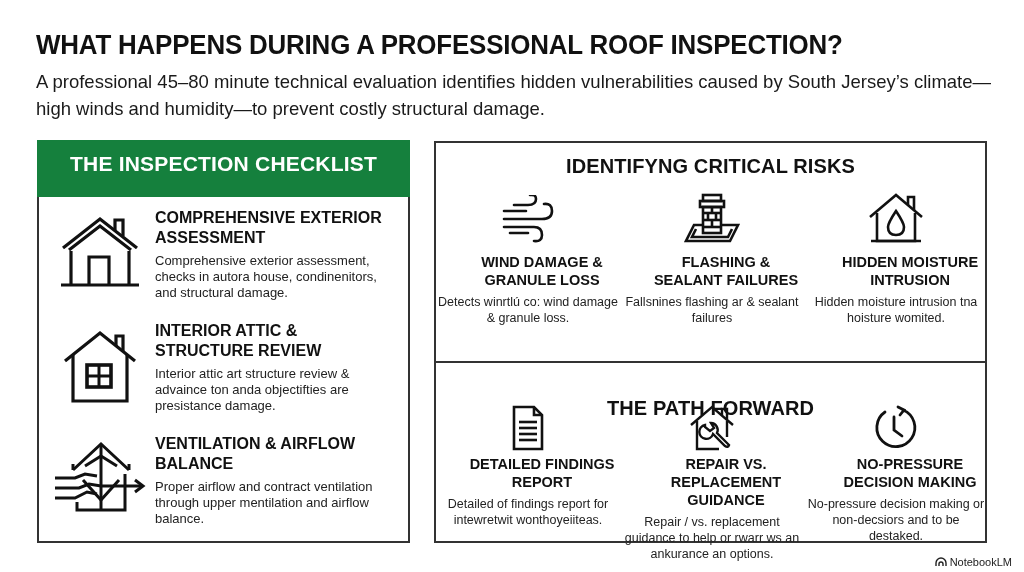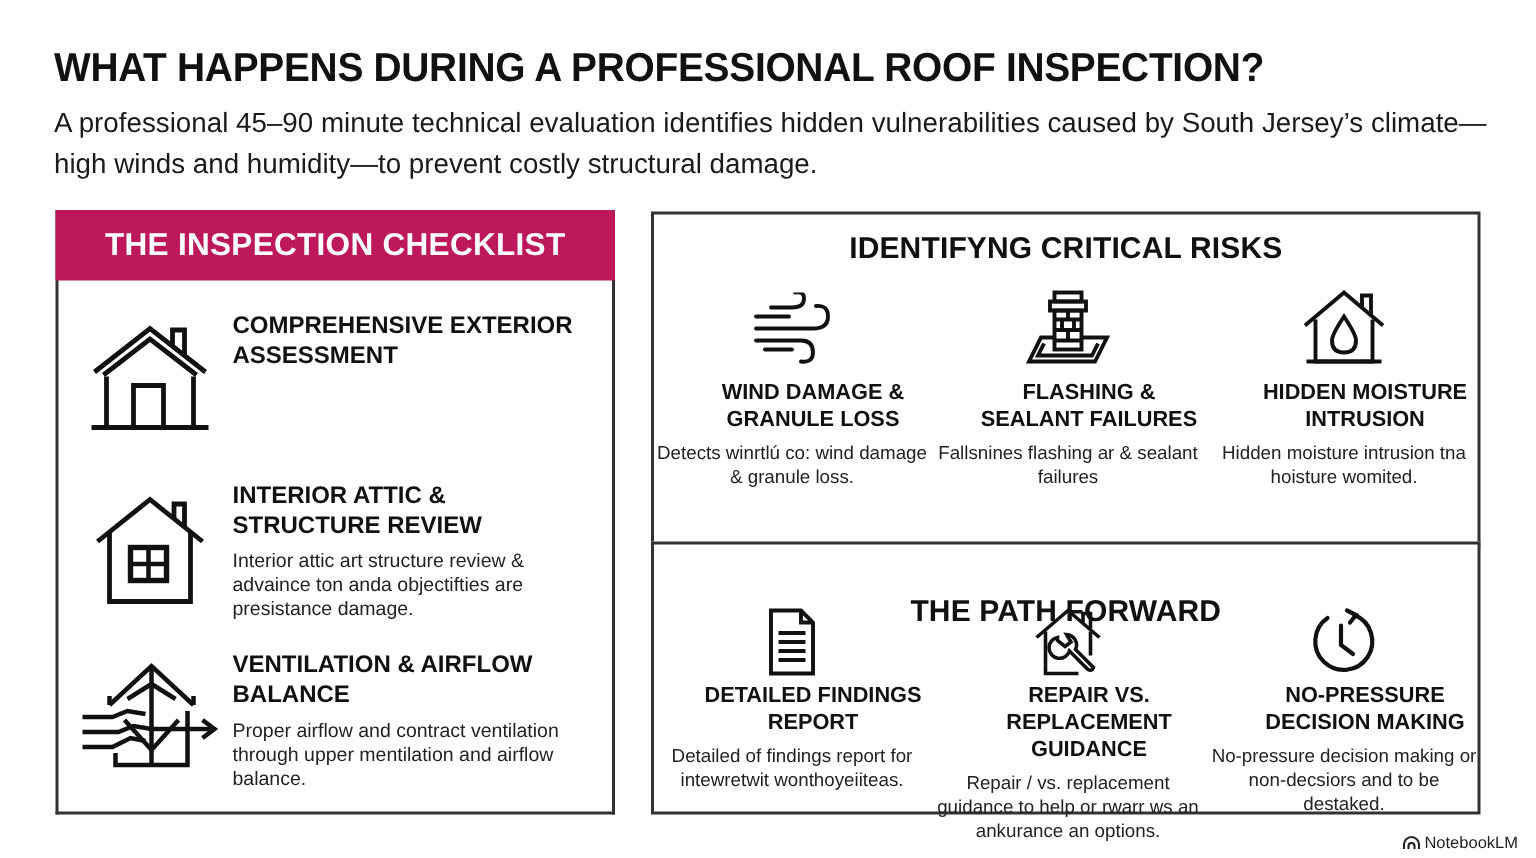--- a/index.html
+++ b/index.html
@@ -16,22 +16,22 @@
       position: absolute; left: 36px; top: 68px; width: 960px;
       font-size: 18.5px; line-height: 27px; color: #1a1a1a;
     }
 
     
     .checklist {
       position: absolute; left: 37px; top: 140px; width: 373px; height: 403px;
       border: 2px solid #333; border-top: none; background: #fff;
     }
     .checklist-header {
-      position: absolute; left: -2px; top: 0; width: 373px; height: 47px;
-      background: #be185d; color: #ffffff;
+      position: absolute; left: -2px; top: 0; width: 373px; height: 57px;
+      background: #15803d; color: #ffffff;
       font-size: 21px; font-weight: 700; text-align: center; line-height: 47px;
       letter-spacing: 0.2px;
     }
     .check-item { position: absolute; left: 0; width: 100%; }
     .check-item .icon { position: absolute; left: 20px; width: 82px; height: 75px; }
     .check-item .text { position: absolute; left: 116px; width: 245px; }
     .check-item .heading {
       font-size: 16px; font-weight: 700; line-height: 20px; color: #111; text-transform: uppercase;
     }
     .check-item .desc {
@@ -59,37 +59,38 @@
     .watermark {
       position: absolute; right: 12px; bottom: 4px;
       font-size: 11px; color: #222; display: flex; align-items: center; gap: 3px;
     }
     .watermark svg { width: 12px; height: 10px; }
   </style>
 </head>
 <body>
 
 <h1 class="title">WHAT HAPPENS DURING A PROFESSIONAL ROOF INSPECTION?</h1>
-<p class="subtitle">A professional 45–90 minute technical evaluation identifies hidden vulnerabilities caused by South Jersey’s climate—high winds and humidity—to prevent costly structural damage.</p>
+<p class="subtitle">A professional 45–80 minute technical evaluation identifies hidden vulnerabilities caused by South Jersey’s climate—high winds and humidity—to prevent costly structural damage.</p>
 
 <section class="checklist">
   <div class="checklist-header">THE INSPECTION CHECKLIST</div>
 
   <div class="check-item" style="top:68px;">
     <svg class="icon" style="top:6px;" viewBox="0 0 82 75" fill="none" stroke="#111" stroke-width="3.2" stroke-linejoin="miter">
       <polyline points="4,34 41,5 78,34"></polyline>
       <polyline points="10,36 41,12 72,36"></polyline>
       <polyline points="56,16 56,6 64,6 64,22"></polyline>
       <line x1="12" y1="37" x2="12" y2="70"></line>
       <line x1="70" y1="37" x2="70" y2="70"></line>
       <line x1="2" y1="71" x2="80" y2="71"></line>
       <polyline points="30,70 30,43 50,43 50,70"></polyline>
     </svg>
     <div class="text">
       <div class="heading">Comprehensive Exterior Assessment</div>
+      <div class="desc">Comprehensive exterior assessment, checks in autora house, condinenitors, and structural damage.</div>
     </div>
   </div>
 
   <div class="check-item" style="top:181px;">
     <svg class="icon" style="top:8px;" viewBox="0 0 82 75" fill="none" stroke="#111" stroke-width="3.2">
       <polyline points="6,32 41,4 76,32"></polyline>
       <polyline points="57,17 57,7 64,7 64,23"></polyline>
       <polyline points="14,26 14,72 68,72 68,26"></polyline>
       <rect x="28" y="36" width="24" height="22" stroke-width="3.6"></rect>
       <line x1="40" y1="36" x2="40" y2="58" stroke-width="3"></line>

